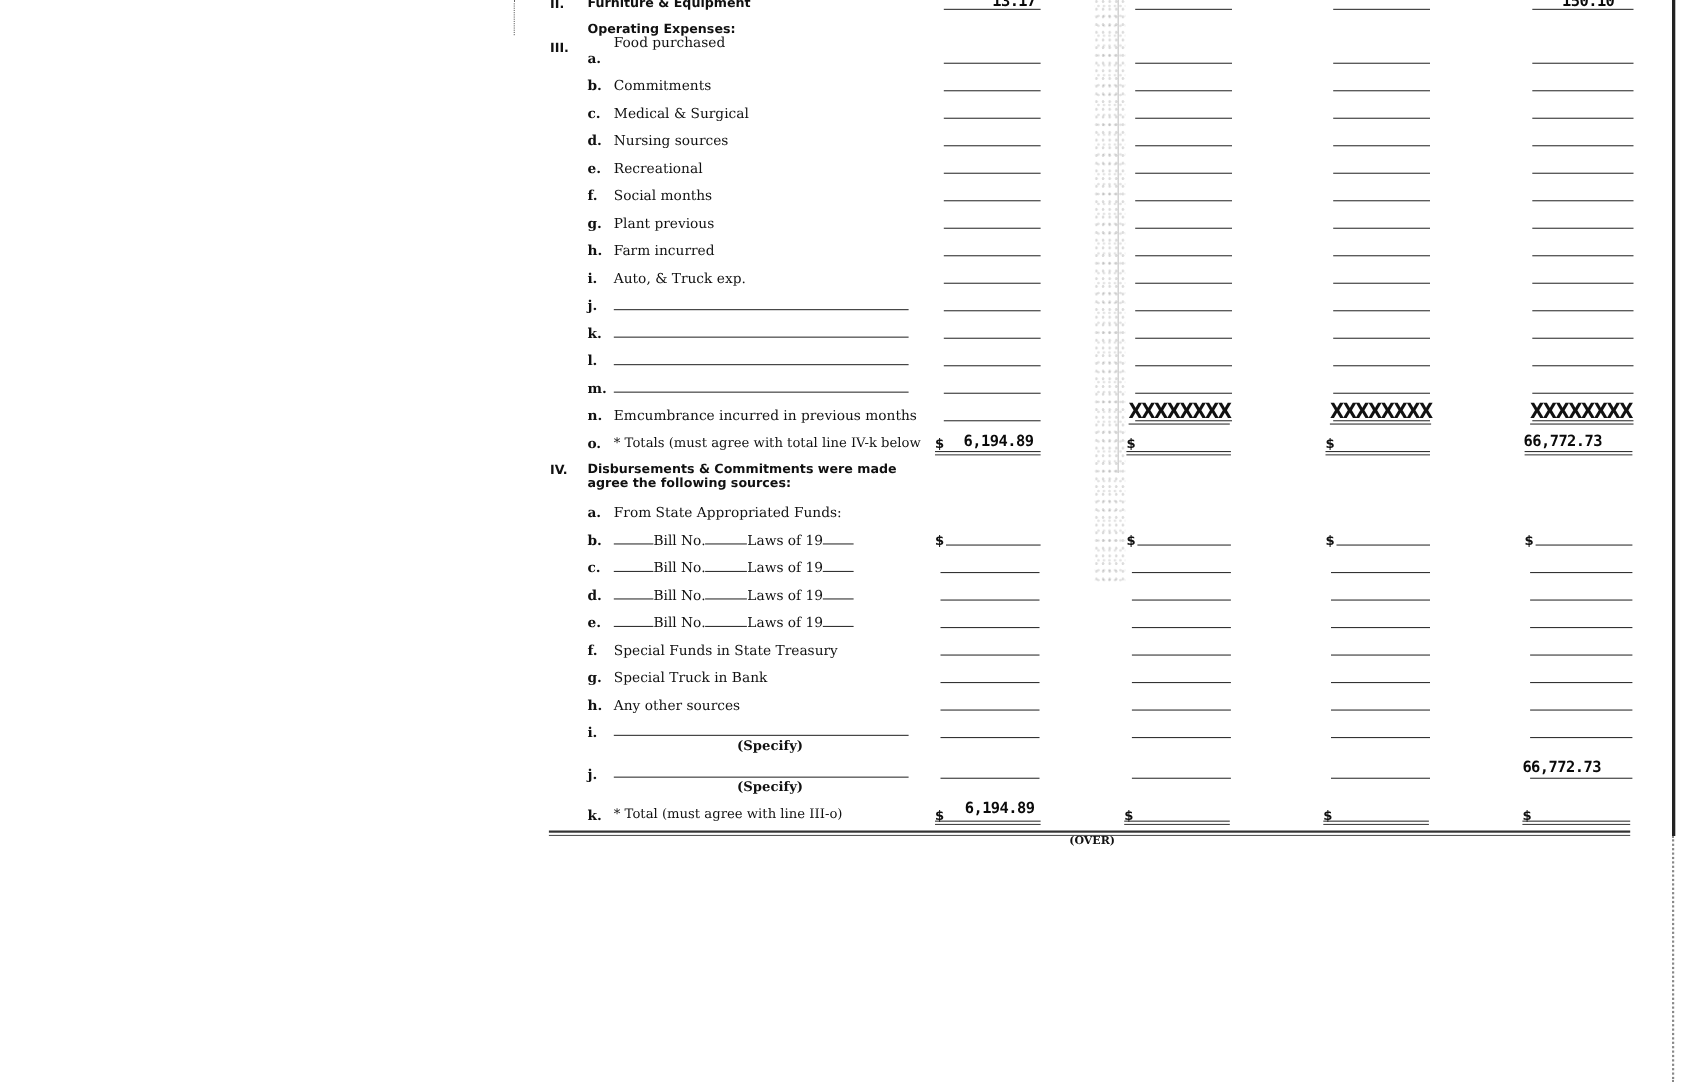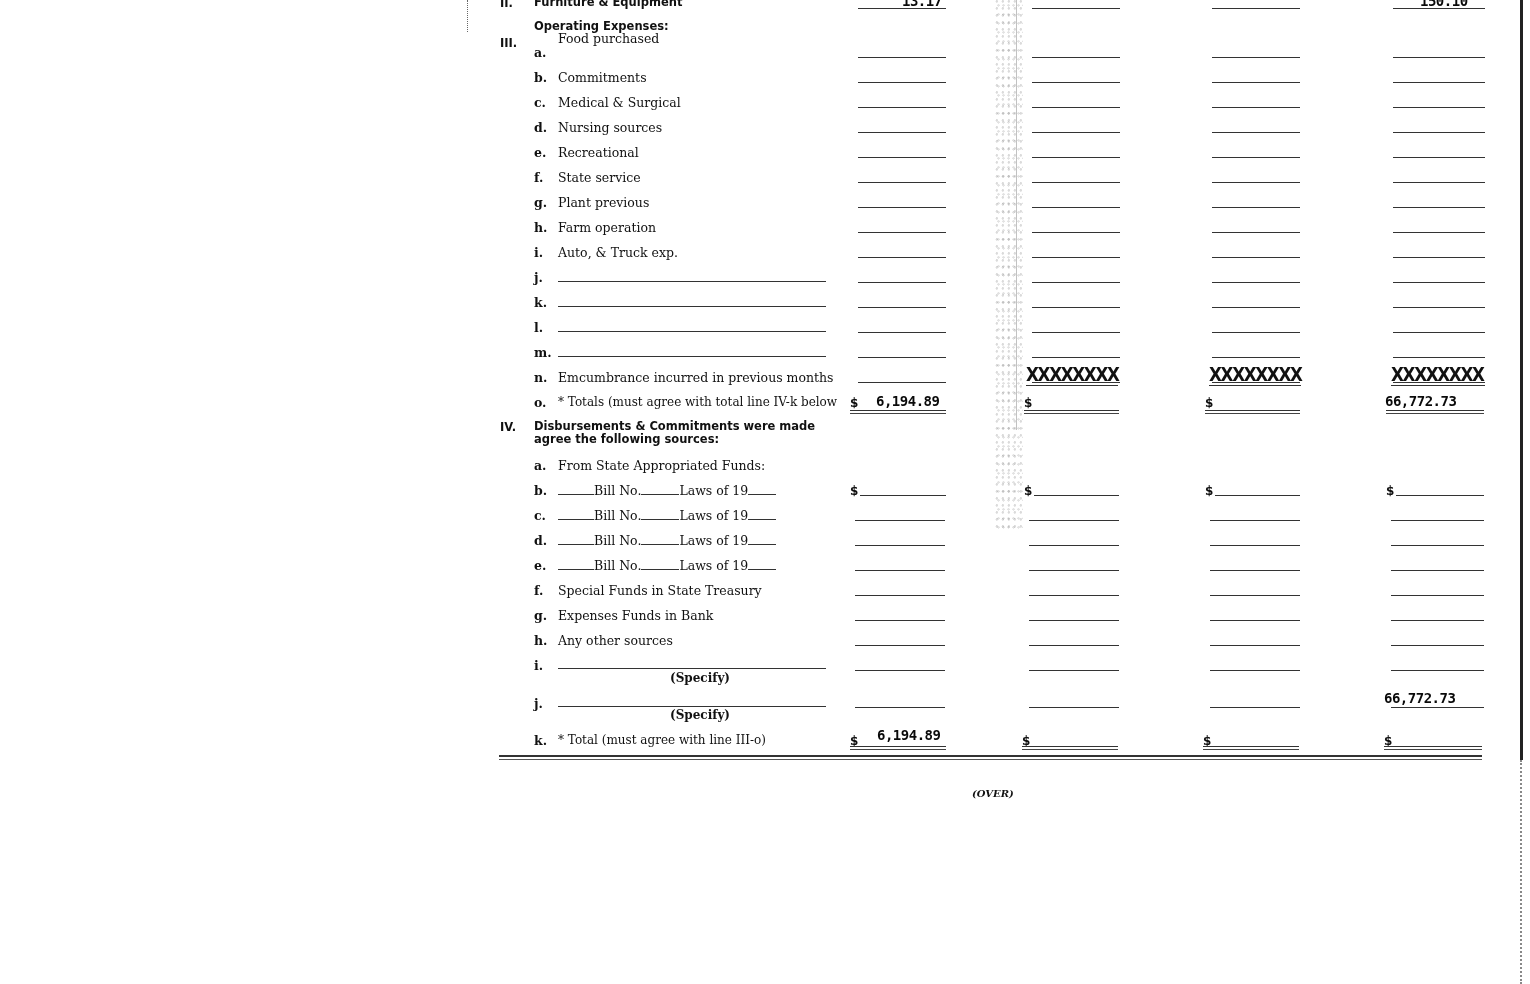--- a/index.html
+++ b/index.html
@@ -29,21 +29,21 @@
   .cell.dbl::after { content:""; position:absolute; left:0; right:0; top:2px; border-top:1px solid #444; }
   .dollar { position:absolute; font-size:12px; font-weight:bold; font-family:"DejaVu Sans","Liberation Sans",sans-serif; }
   .amt { position:absolute; font-family:"DejaVu Sans Mono","Liberation Mono",monospace; font-weight:bold;
          font-size:14px; letter-spacing:-0.5px; color:#0a0a0a; }
   .xx { position:absolute; font-family:"DejaVu Sans","Liberation Sans",sans-serif; font-weight:bold;
         font-size:19px; letter-spacing:-1.5px; transform:scaleX(0.88); transform-origin:left; }
   .bill { position:absolute; left:558px; font-size:12.5px; white-space:nowrap; }
   .bill .u { display:inline-block; border-bottom:1px solid #333; height:10px; vertical-align:baseline; }
   .bottom-rule { position:absolute; left:499px; width:983px; top:755px; height:0; border-top:2px solid #333; }
   .bottom-rule2 { position:absolute; left:499px; width:983px; top:759px; height:0; border-top:1px solid #555; }
-  .over { position:absolute; left:972px; top:788px; font-size:10px; font-weight:bold;font-style:italic; }
+  .over { position:absolute; left:972px; top:759px; font-size:10px; font-weight:bold; }
 </style>
 </head>
 <body>
 
 <div class="left-edge"></div>
 <div class="right-edge"></div>
 <div class="right-edge2"></div>
 <div class="fold"></div>
 <div class="fold-line"></div>
 
@@ -63,25 +63,25 @@
 <div class="label" style="top:31px">Food purchased</div>
 <div class="letter" style="top:70px">b.</div>
 <div class="label" style="top:70px">Commitments</div>
 <div class="letter" style="top:95px">c.</div>
 <div class="label" style="top:95px">Medical &amp; Surgical</div>
 <div class="letter" style="top:120px">d.</div>
 <div class="label" style="top:120px">Nursing sources</div>
 <div class="letter" style="top:145px">e.</div>
 <div class="label" style="top:145px">Recreational</div>
 <div class="letter" style="top:170px">f.</div>
-<div class="label" style="top:170px">State service</div>
+<div class="label" style="top:170px">Social months</div>
 <div class="letter" style="top:195px">g.</div>
 <div class="label" style="top:195px">Plant previous</div>
 <div class="letter" style="top:220px">h.</div>
-<div class="label" style="top:220px">Farm operation</div>
+<div class="label" style="top:220px">Farm incurred</div>
 <div class="letter" style="top:245px">i.</div>
 <div class="label" style="top:245px">Auto, &amp; Truck exp.</div>
 
 <div class="letter" style="top:270px">j.</div>
 <div class="blankline" style="top:281px"></div>
 <div class="letter" style="top:295px">k.</div>
 <div class="blankline" style="top:306px"></div>
 <div class="letter" style="top:320px">l.</div>
 <div class="blankline" style="top:331px"></div>
 <div class="letter" style="top:345px">m.</div>
@@ -120,21 +120,21 @@
 <div class="letter" style="top:508px">c.</div>
 <div class="bill" style="top:508px"><span class="u" style="width:36px"></span><span>Bill No.</span><span class="u" style="width:38px"></span><span>Laws of 19</span><span class="u" style="width:28px"></span></div>
 <div class="letter" style="top:533px">d.</div>
 <div class="bill" style="top:533px"><span class="u" style="width:36px"></span><span>Bill No.</span><span class="u" style="width:38px"></span><span>Laws of 19</span><span class="u" style="width:28px"></span></div>
 <div class="letter" style="top:558px">e.</div>
 <div class="bill" style="top:558px"><span class="u" style="width:36px"></span><span>Bill No.</span><span class="u" style="width:38px"></span><span>Laws of 19</span><span class="u" style="width:28px"></span></div>
 
 <div class="letter" style="top:583px">f.</div>
 <div class="label" style="top:583px">Special Funds in State Treasury</div>
 <div class="letter" style="top:608px">g.</div>
-<div class="label" style="top:608px">Expenses Funds in Bank</div>
+<div class="label" style="top:608px">Special Truck in Bank</div>
 <div class="letter" style="top:633px">h.</div>
 <div class="label" style="top:633px">Any other sources</div>
 
 <div class="letter" style="top:658px">i.</div>
 <div class="blankline" style="top:668px"></div>
 <div class="specify" style="top:671px">(Specify)</div>
 <div class="letter" style="top:696px">j.</div>
 <div class="blankline" style="top:706px"></div>
 <div class="specify" style="top:708px">(Specify)</div>
 <div class="amt" style="left:1384px;top:690px">66,772.73</div>

